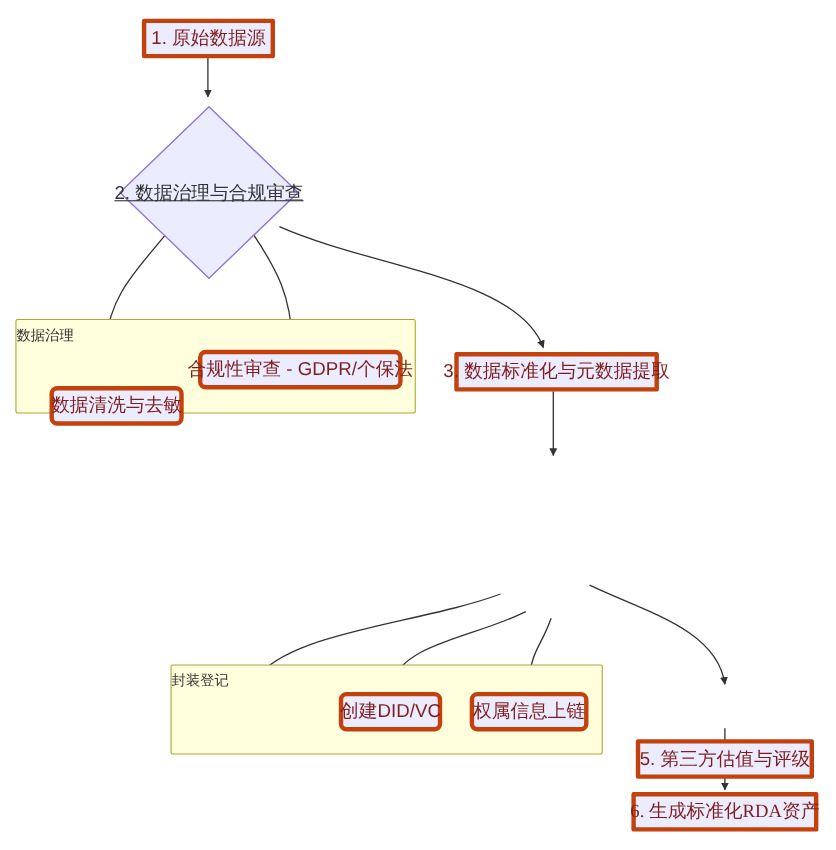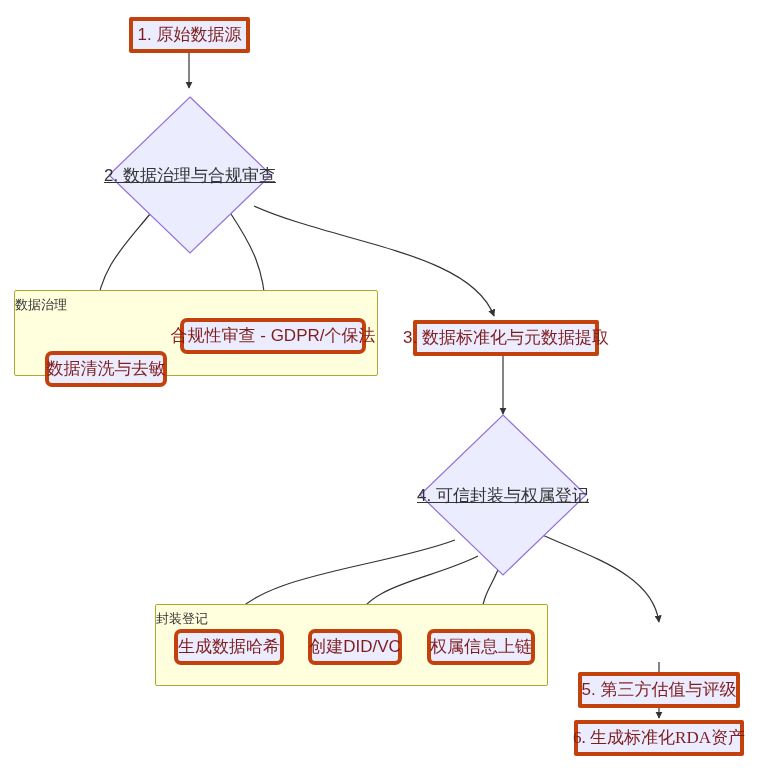--- a/index.html
+++ b/index.html
@@ -130,34 +130,27 @@
 
   <div class="diamond-wrap" style="left:108px; top:96px; width:164px; height:158px;">
     <svg class="diamond-shape" viewBox="0 0 164 158" xmlns="http://www.w3.org/2000/svg">
       <polygon points="82,1 163,79 82,157 1,79" fill="#ececff" stroke="#9370db" stroke-width="1.2"></polygon>
     </svg>
     <div class="diamond-label">2. 数据治理与合规审查</div>
   </div>
 
   <div class="node rect" style="left:413px; top:320px; width:186px; height:36px;">3. 数据标准化与元数据提取</div>
 
-  <div class="diamond-wrap" style="left:419px; top:414px; width:168px; height:162px;">
-    <svg class="diamond-shape" viewBox="0 0 168 162" xmlns="http://www.w3.org/2000/svg">
-      <polygon points="84,1 167,81 84,161 1,81" fill="#ececff" stroke="#9370db" stroke-width="1.2"></polygon>
-    </svg>
-    <div class="diamond-label">4. 可信封装与权属登记</div>
-  </div>
 
   <div class="node rect" style="left:578px; top:626px; width:162px; height:36px;margin-top:46px;">5. 第三方估值与评级</div>
 
   <div class="node rect" style="left:574px; top:720px; width:170px; height:36px;font-family:Liberation Serif, serif;">6. 生成标准化RDA资产</div>
 
   <div class="node rounded" style="left:45px; top:318px; width:122px; height:36px;margin-top:33px;">数据清洗与去敏</div>
 
   <div class="node rounded" style="left:180px; top:318px; width:186px; height:36px;">合规性审查 - GDPR/个保法</div>
 
-  <div class="node rounded" style="left:174px; top:629px; width:110px; height:36px;">生成数据哈希</div>
 
   <div class="node rounded" style="left:427px; top:629px; width:108px; height:36px;">权属信息上链</div>
 
   <div class="node rounded" style="left:308px; top:629px; width:94px; height:36px;">创建DID/VC</div>
 
 </div>
 
 </body></html>

